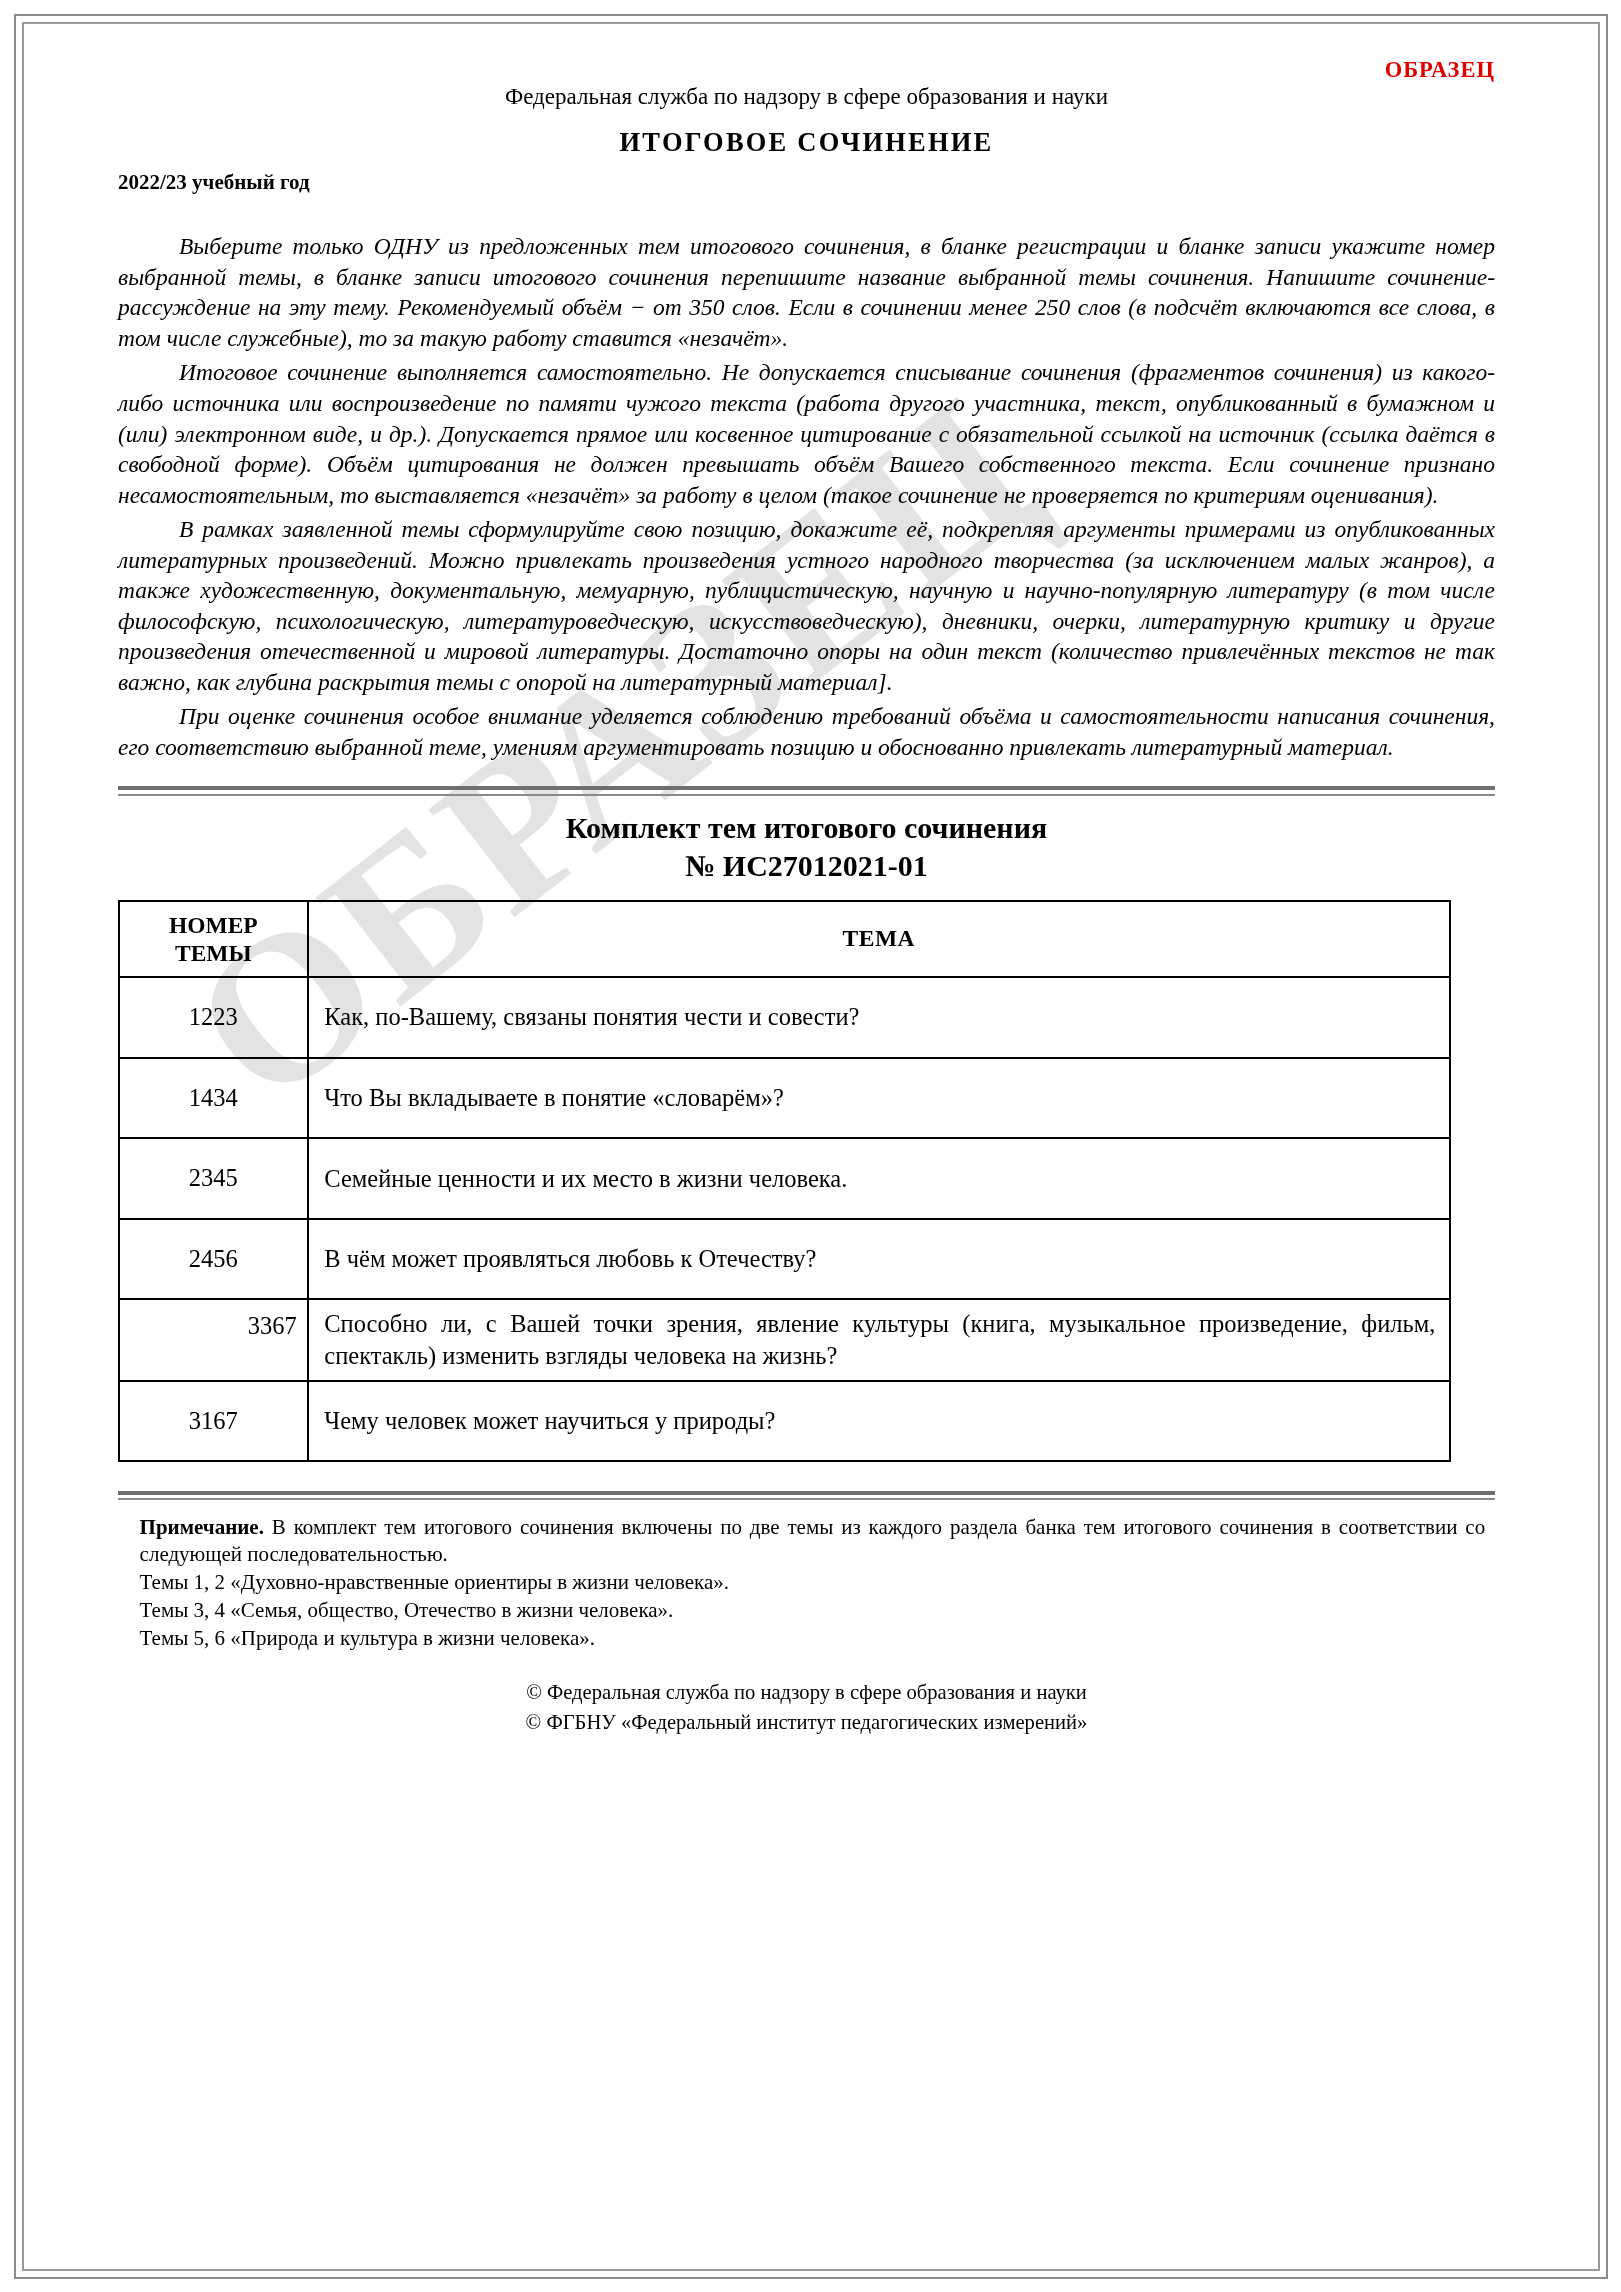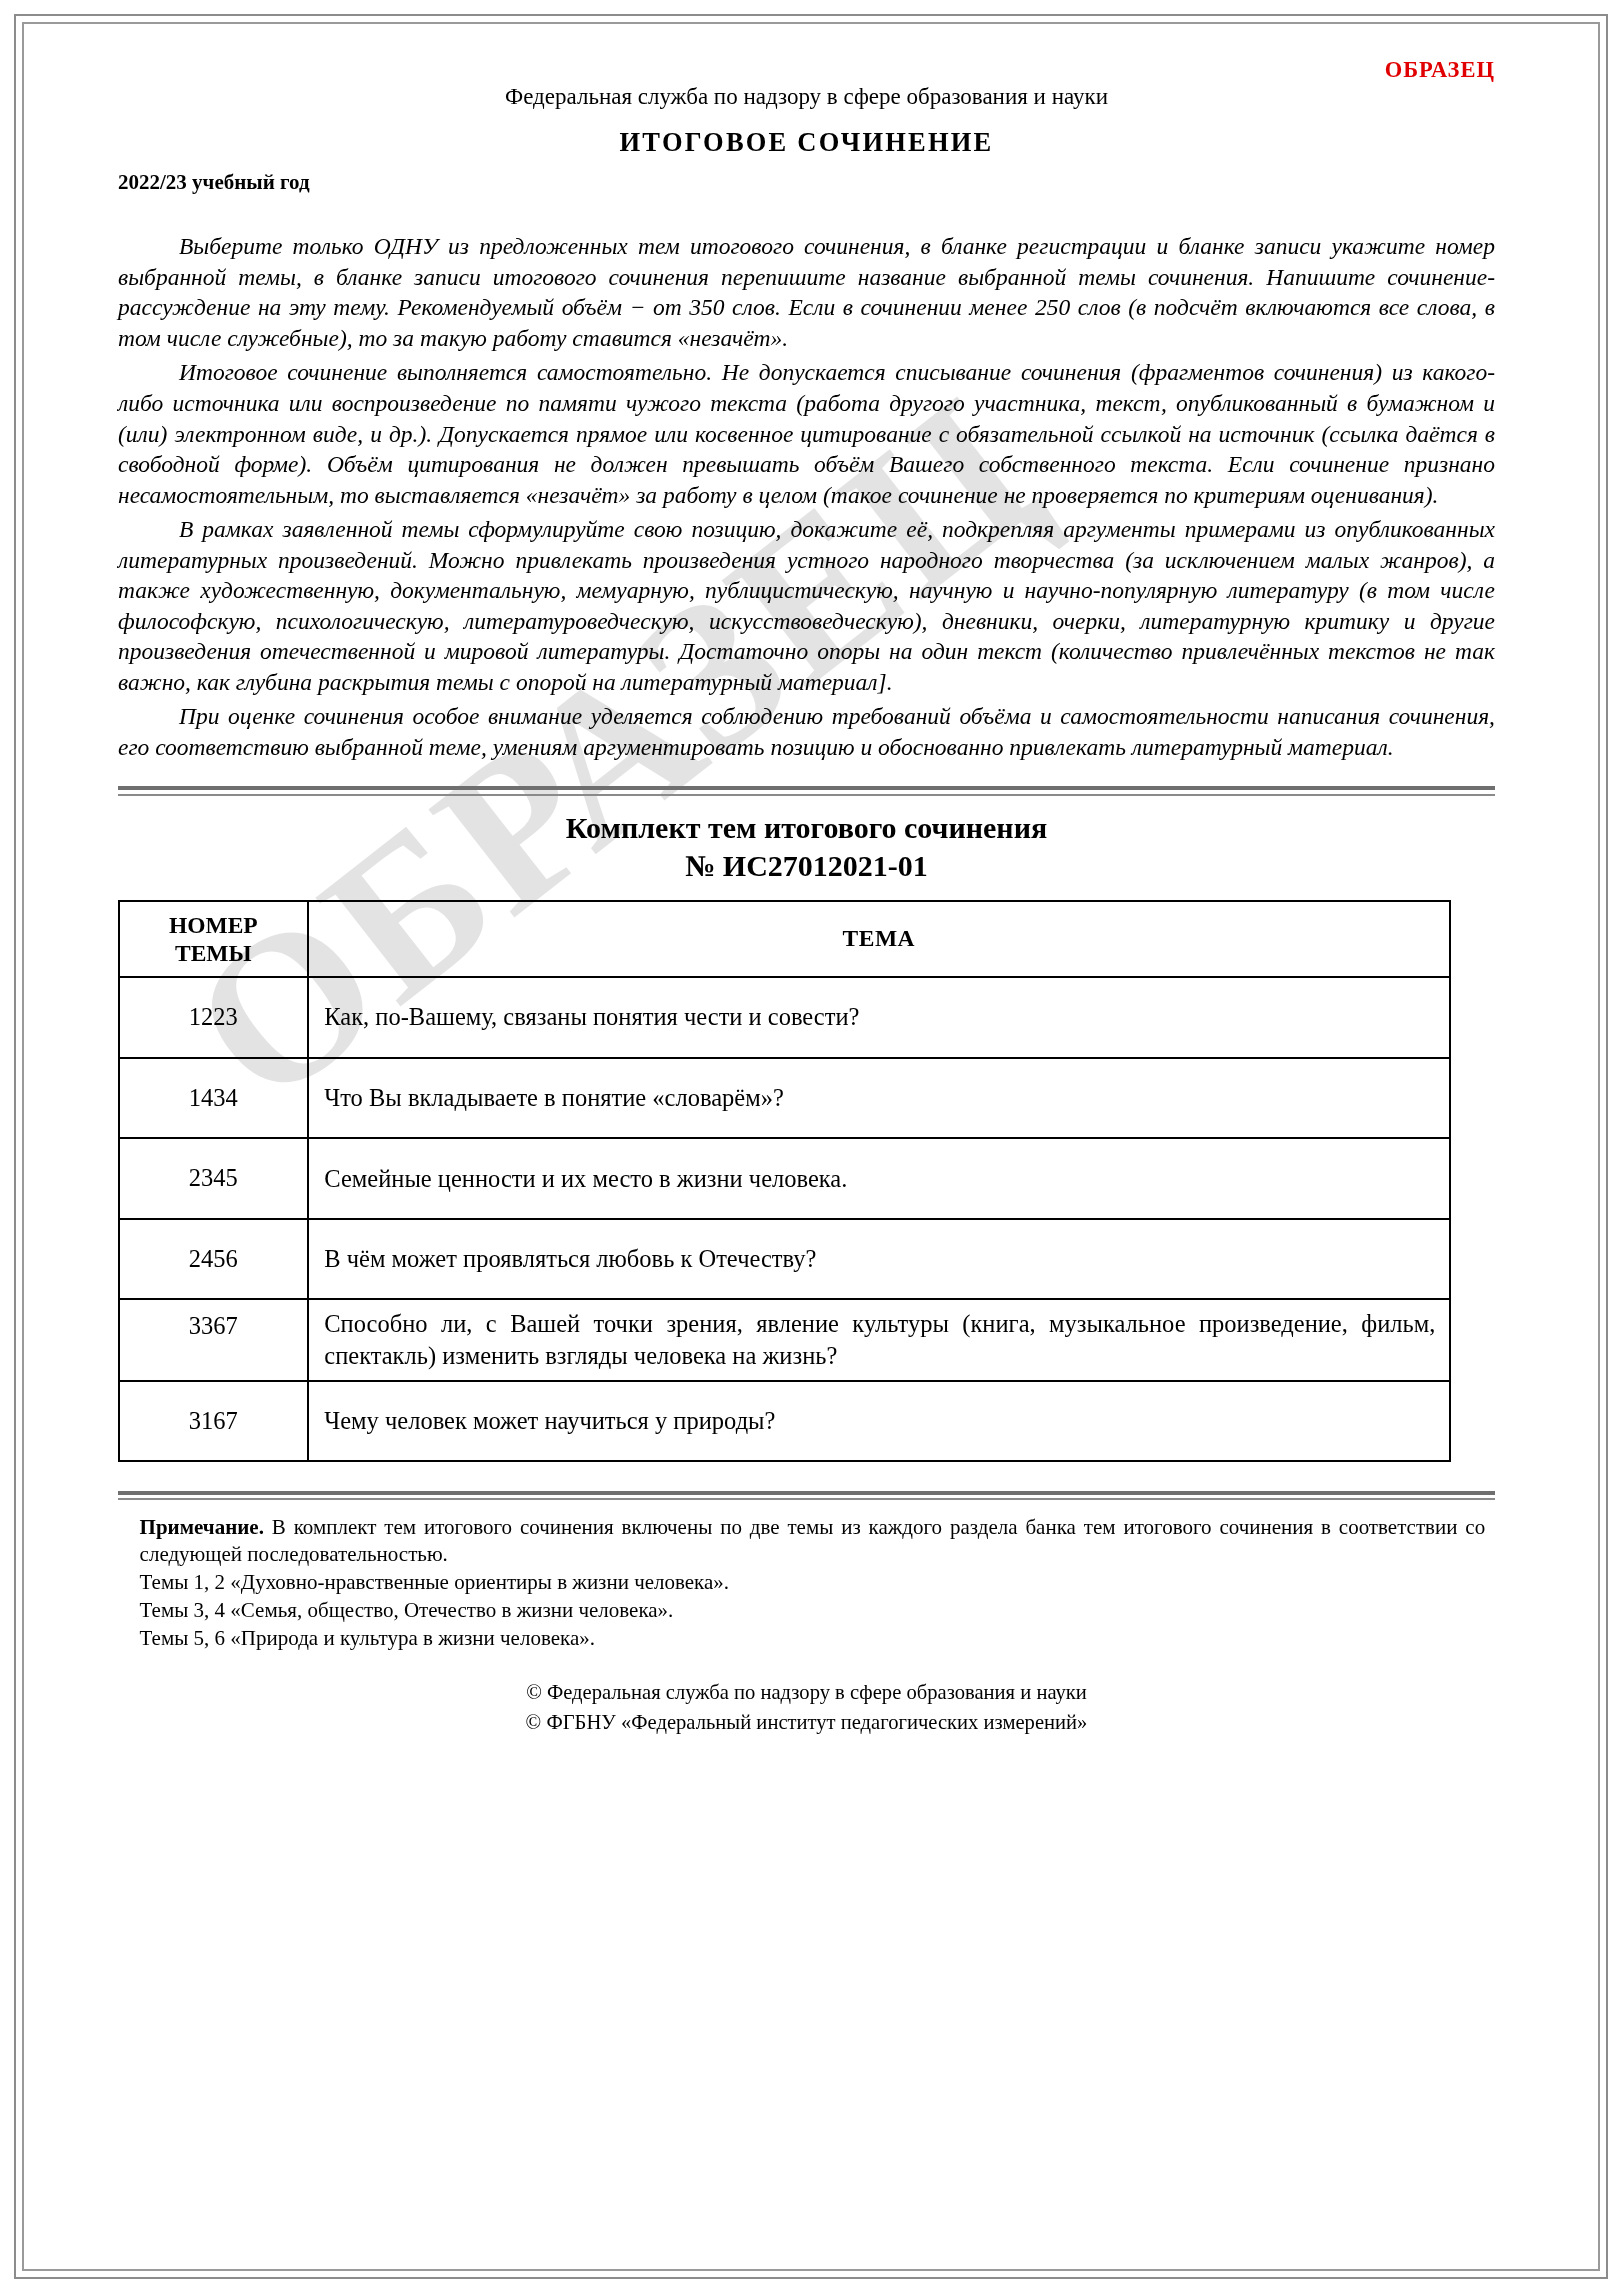--- a/index.html
+++ b/index.html
@@ -246,21 +246,21 @@
       </tr>
       <tr class="tall">
         <td class="num">2345</td>
         <td class="theme">Семейные ценности и их место в жизни человека.</td>
       </tr>
       <tr class="tall">
         <td class="num">2456</td>
         <td class="theme">В чём может проявляться любовь к Отечеству?</td>
       </tr>
       <tr>
-        <td class="num" style="vertical-align:top; padding-top:11.8px;">3367</td>
+        <td class="num" style="vertical-align:top; padding-top:11.8px;text-align:right;">3367</td>
         <td class="theme">Способно ли, с Вашей точки зрения, явление культуры (книга, музыкальное произведение, фильм, спектакль) изменить взгляды человека на жизнь?</td>
       </tr>
       <tr class="tall">
         <td class="num">3167</td>
         <td class="theme">Чему человек может научиться у природы?</td>
       </tr>
     </tbody>
   </table>
 
   <div class="note-rule-thick"></div>

